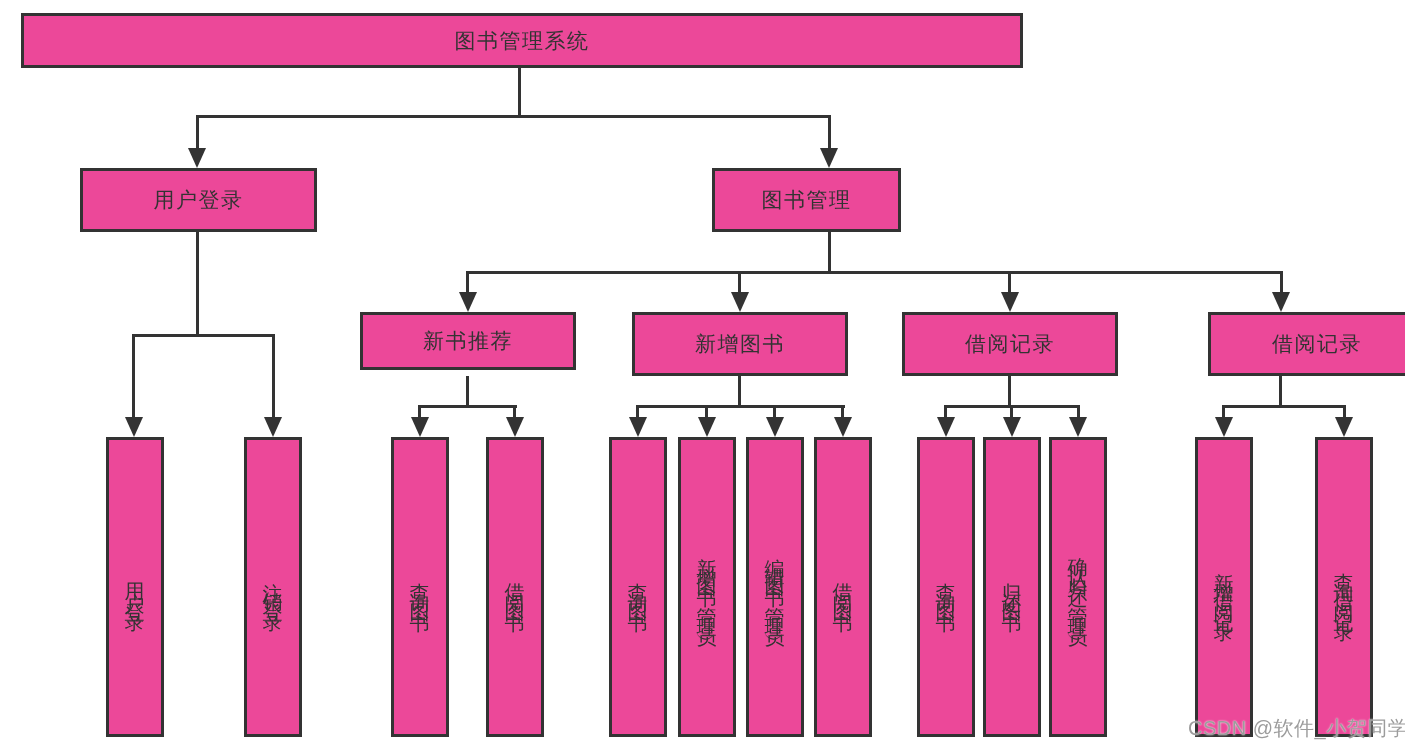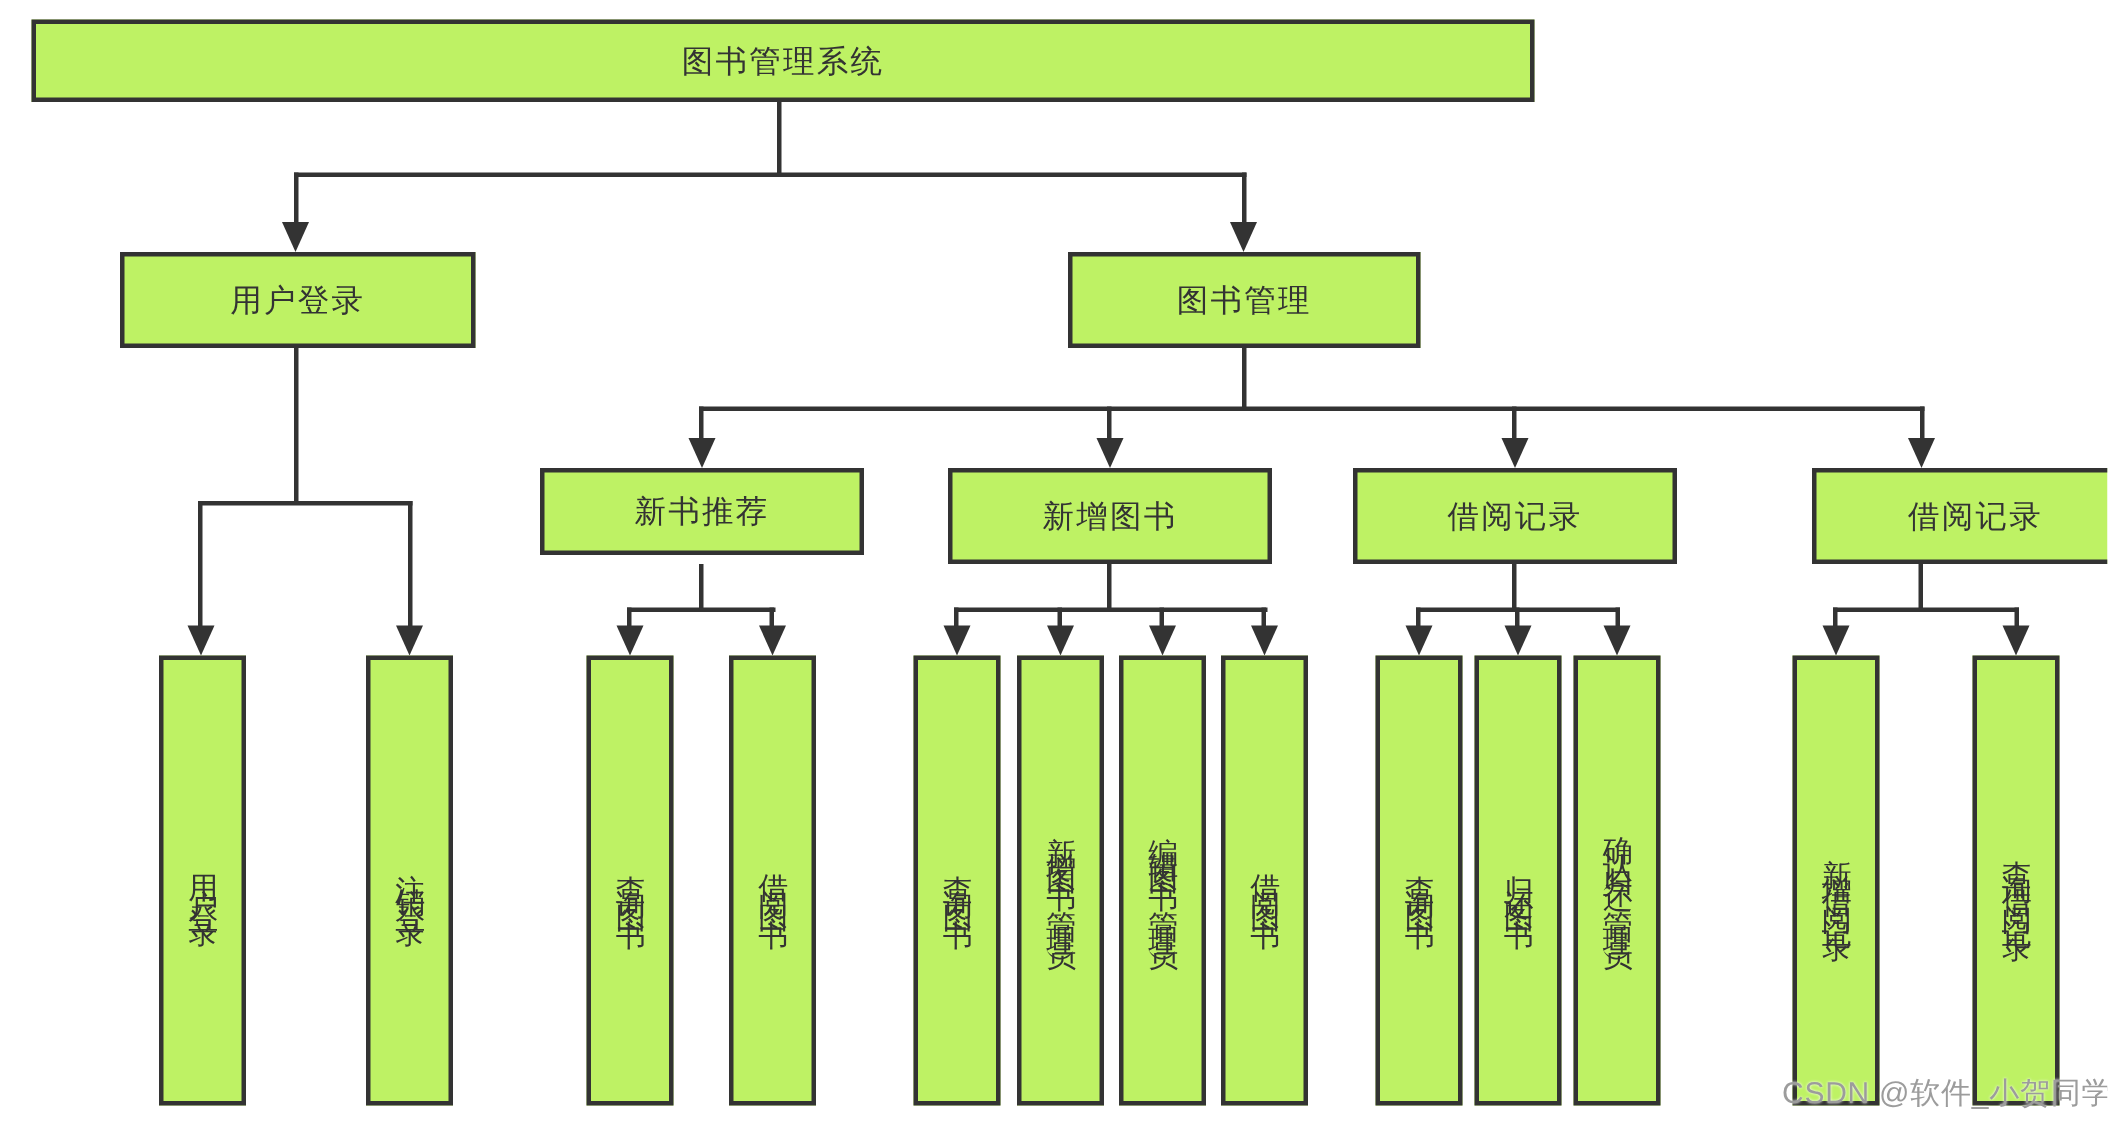--- a/index.html
+++ b/index.html
@@ -12,21 +12,21 @@
     position: relative;
     width: 1405px;
     height: 747px;
     background: #ffffff;
     overflow: hidden;
   }
   
   .node {
     position: absolute;
     box-sizing: border-box;
-    background: #bef264;
+    background: #ec4899;
     border: 3px solid #333333;
     display: flex;
     align-items: center;
     justify-content: center;
     z-index: 2;
   }
   .node .lbl {
     color: #333333;
     font-size: 21px;
     letter-spacing: 1.5px;
@@ -82,21 +82,21 @@
   <div class="vline" style="left:518px; top:68px; height:50px;"></div>
   <div class="hline" style="left:196px; top:115px; width:635px;"></div>
   <div class="vline" style="left:196px; top:115px; height:35px;"></div>
   <div class="vline" style="left:828px; top:115px; height:35px;"></div>
   <div class="arrow" style="left:188px; top:148px;"></div>
   <div class="arrow" style="left:820px; top:148px;"></div>
 
   <div class="node" style="left:80px; top:168px; width:237px; height:64px;">
     <span class="lbl">用户登录</span>
   </div>
-  <div class="node" style="left:712px; top:168px; width:235px; height:64px;">
+  <div class="node" style="left:712px; top:168px; width:189px; height:64px;">
     <span class="lbl">图书管理</span>
   </div>
 
   <div class="vline" style="left:196px; top:232px; height:104px;"></div>
   <div class="hline" style="left:132px; top:334px; width:143px;"></div>
   <div class="vline" style="left:132px; top:334px; height:86px;"></div>
   <div class="vline" style="left:272px; top:334px; height:86px;"></div>
   <div class="arrow" style="left:125px; top:417px;"></div>
   <div class="arrow" style="left:264px; top:417px;"></div>
 

